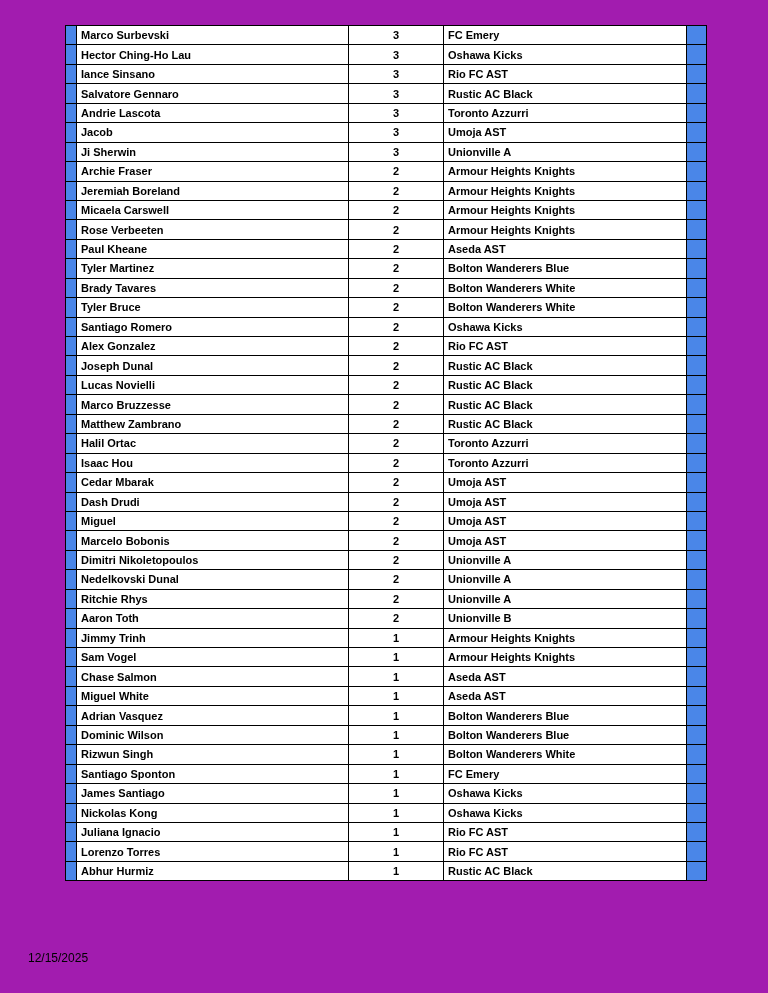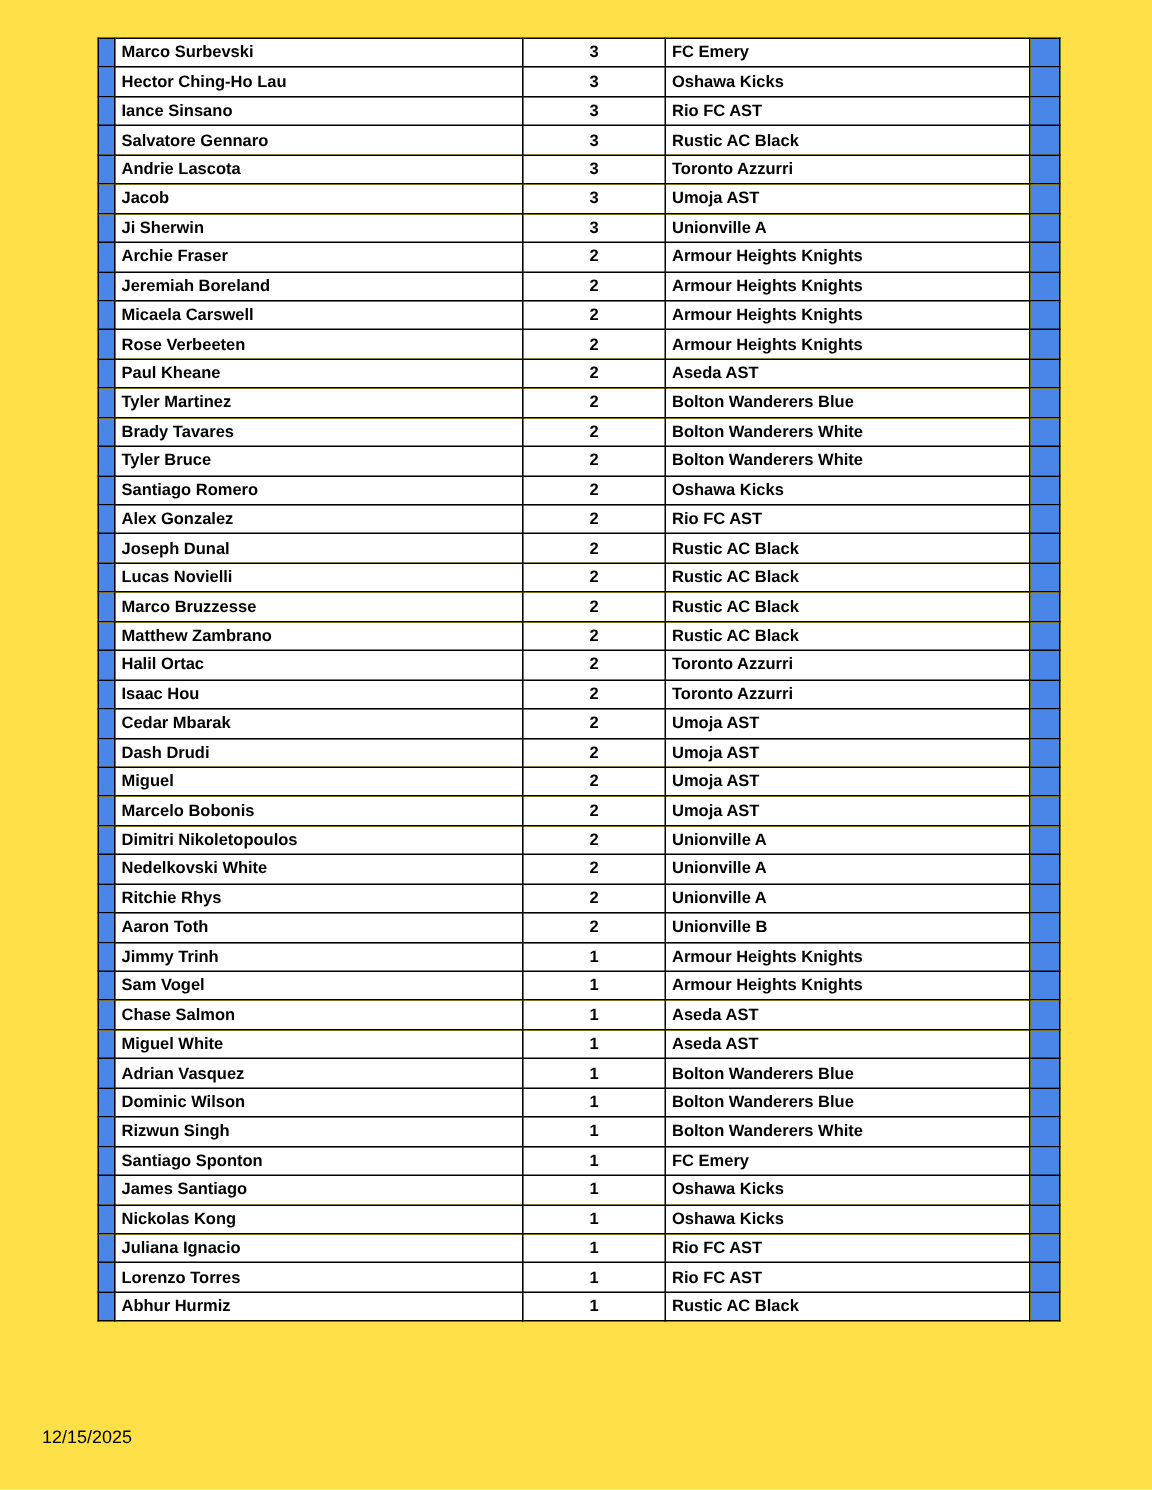--- a/index.html
+++ b/index.html
@@ -8,21 +8,21 @@
     width: 768px;
     height: 993px;
     position: relative;
     font-family: "Liberation Sans", sans-serif;
     color: #000;
     overflow: hidden;
   }
   .page {
     position: absolute;
     inset: 0;
-    background: #fde047;
+    background: #a21caf;
   }
   table.scores {
     position: absolute;
     left: 65px;
     top: 25px;
     border-collapse: collapse;
     table-layout: fixed;
     width: 641px;
   }
   table.scores td {
@@ -256,21 +256,21 @@
         </tr>
         <tr>
           <td class="accent"></td>
           <td class="name">Dimitri Nikoletopoulos</td>
           <td class="goals">2</td>
           <td class="team">Unionville A</td>
           <td class="accent"></td>
         </tr>
         <tr>
           <td class="accent"></td>
-          <td class="name">Nedelkovski White</td>
+          <td class="name">Nedelkovski Dunal</td>
           <td class="goals">2</td>
           <td class="team">Unionville A</td>
           <td class="accent"></td>
         </tr>
         <tr>
           <td class="accent"></td>
           <td class="name">Ritchie Rhys</td>
           <td class="goals">2</td>
           <td class="team">Unionville A</td>
           <td class="accent"></td>

